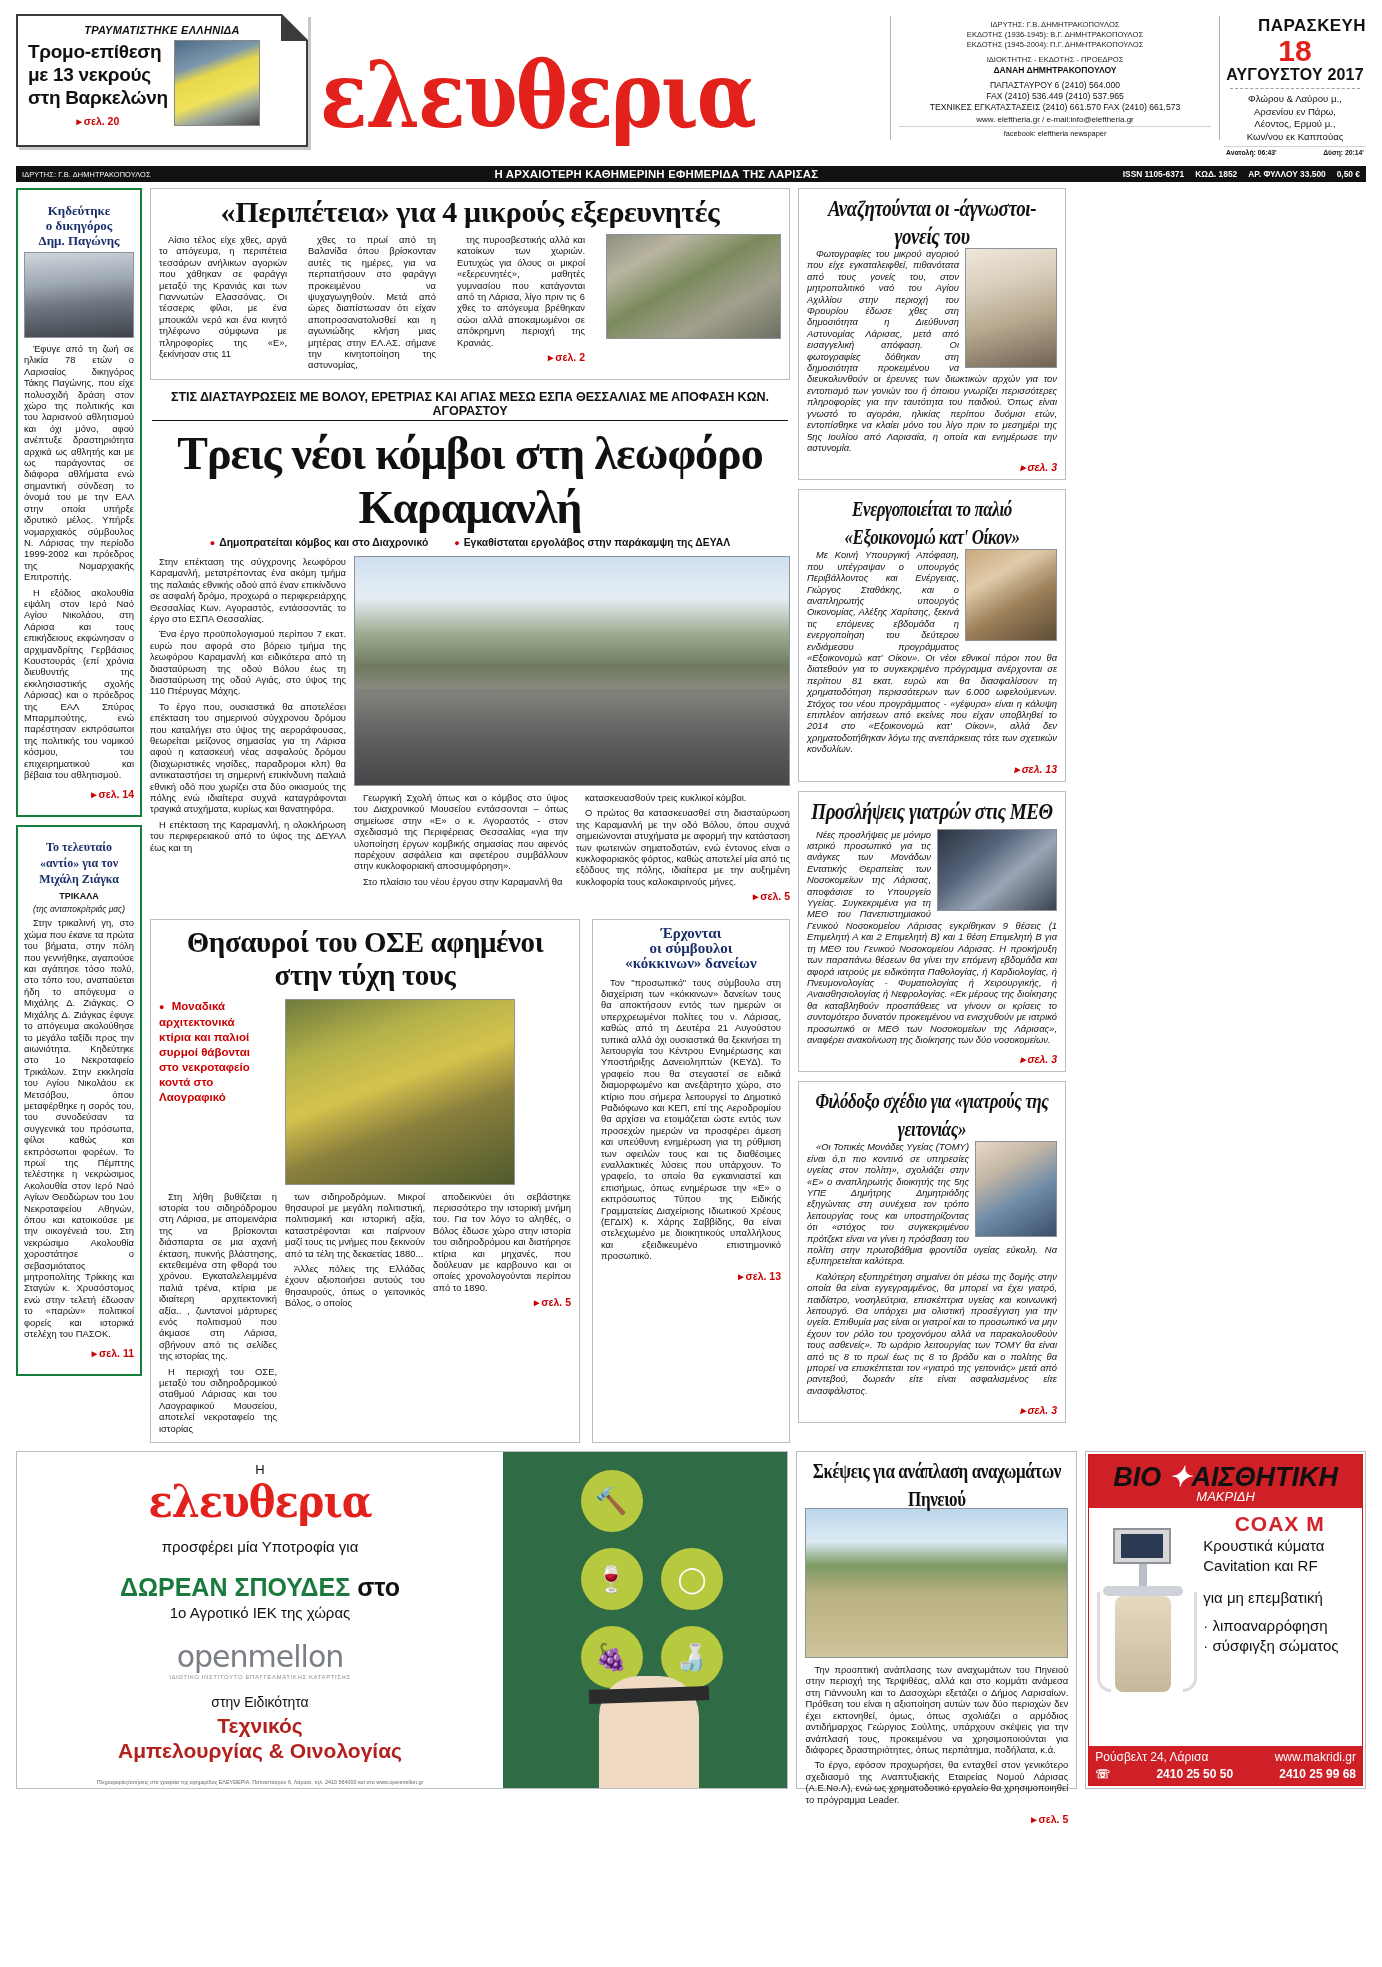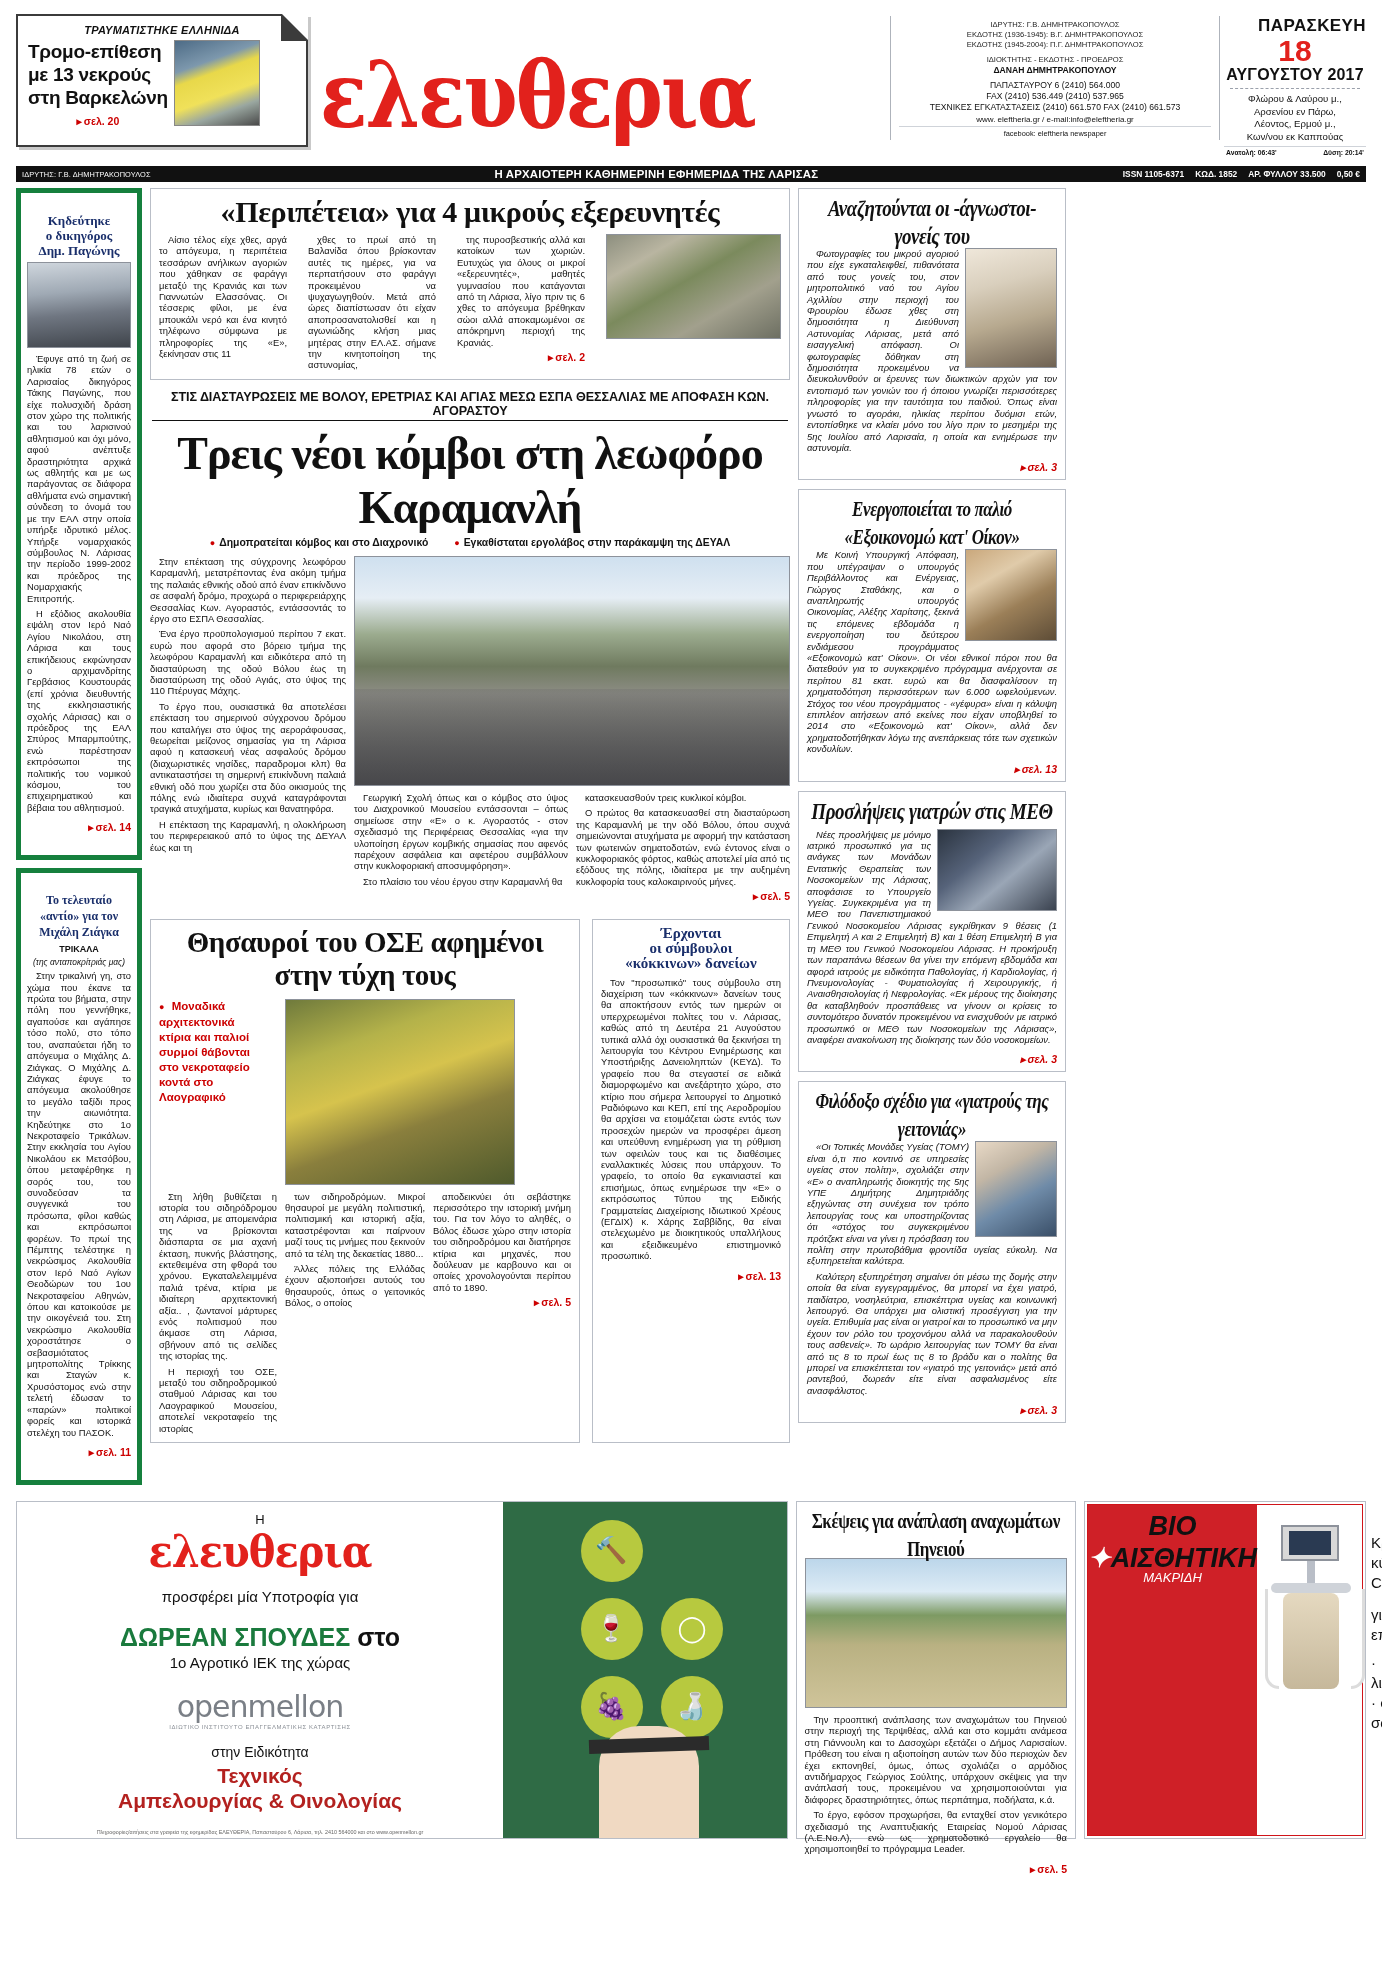--- a/index.html
+++ b/index.html
@@ -91,21 +91,21 @@
   .slogan .mid { flex:1; text-align:center; font-size:11.4px; font-weight:bold; letter-spacing:.2px; }
   .slogan .right { font-size:8.4px; font-weight:bold; display:flex; gap:11px; }
 
   
   .grid { display:flex; gap:8px; margin-top:6px; }
   .colL { width:126px; }
   .colC { width:640px; }
   .colFar{ width:268px;font-style:italic; }
 
   
-  .railbox { border:5px solid #15803d; padding:20px 6px; margin-bottom:8px; }
+  .railbox { border:2px solid #15803d; padding:13px 6px; margin-bottom:8px; }
   .railhead { font-family:"Liberation Serif",serif; font-weight:bold; font-size:13px; line-height:15px;
               color:#1a2f6b; text-align:center; margin-bottom:4px; }
   .railhead.small{ font-size:12px; }
   .portrait{ width:100%; height:86px; border:1px solid #8d929b;
     background:linear-gradient(175deg,#cfd6dd 0%,#9fa9b4 35%,#6f7681 60%,#3f444b 100%); }
   .railsub { font-size:8.4px; text-align:center; font-style:italic; margin:3px 0; }
 
   
   .feature { border:1px solid #b9bec7; padding:6px 8px 4px 8px; }
   .featurehead {
@@ -184,21 +184,21 @@
   .ad-l5 { text-align:center; font-size:21px; font-weight:bold; color:#b3211f; line-height:25px; margin-top:3px;}
   .ad-fine{ font-size:5.4px; color:#666; text-align:center; margin-top:16px; line-height:7px; }
   .circ { position:absolute; border-radius:50%; background:#b7c93f; display:flex;
           align-items:center; justify-content:center; color:#fff; font-size:26px; }
 
   .adM { width:282px; height:338px; border:1px solid #b9bec7; padding:6px 8px; }
   .adM-photo{ width:100%; height:150px; border:1px solid #8d929b;
     background:linear-gradient(180deg,#bcd6ea 0%,#dcebf5 22%,#7d9a63 38%,#b9b182 58%,#cfc49a 100%); }
 
   .adR { width:282px; height:338px; border:1px solid #b9bec7; background:#fff; padding:2px; }
-  .adR-in { border:1px solid #d0141a; height:100%; display:flex; flex-direction:row; }
+  .adR-in { border:1px solid #d0141a; height:100%; display:flex; flex-direction:column; }
   .adR-top { background:#cf2027; color:#111; text-align:center; padding:6px 0 4px; }
   .adR-top .b1 { font-size:27px; font-weight:bold; font-style:italic; letter-spacing:0px; }
   .adR-top .b2 { font-size:13px; font-style:italic; color:#fff; margin-top:-4px; }
   .adR-mid { flex:1; display:flex; padding:4px 2px; }
   .adR-dev { width:112px; flex:none; position:relative; }
   .adR-txt { flex:1; padding-right:4px; }
   .adR-coax{ color:#d2232a; font-size:21px; font-weight:bold; text-align:center; letter-spacing:1px; }
   .adR-l { font-size:15px; line-height:20px; }
   .adR-bot { background:#cf2027; color:#fff; padding:4px 6px; font-size:12px; }
 </style>

